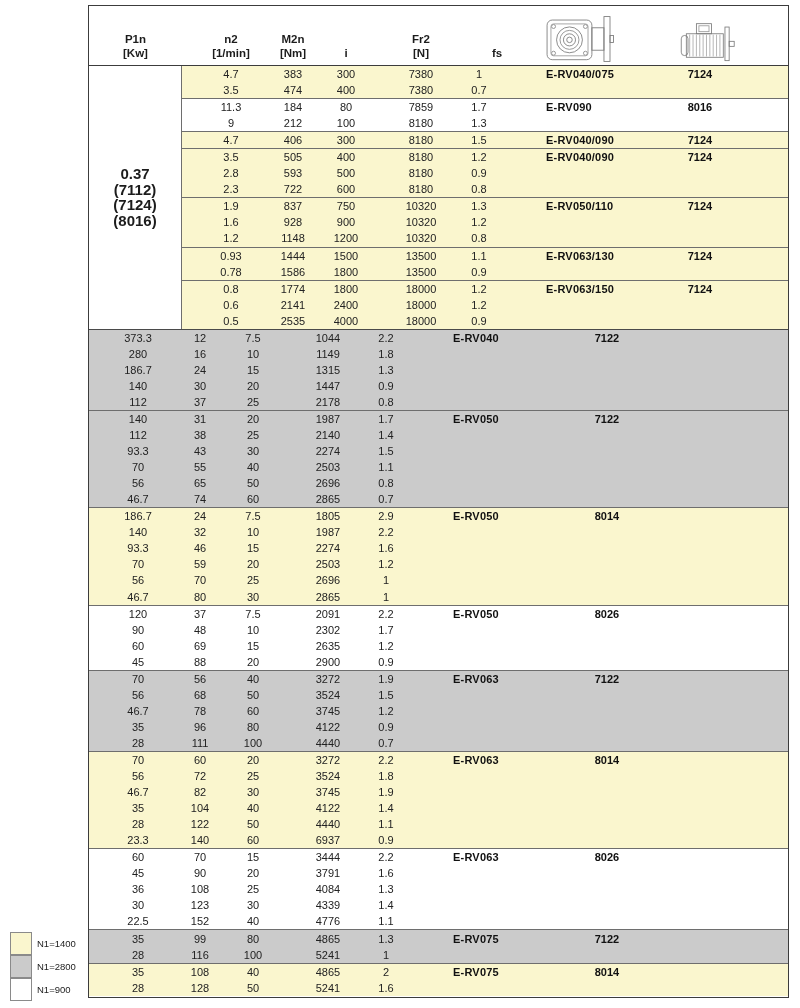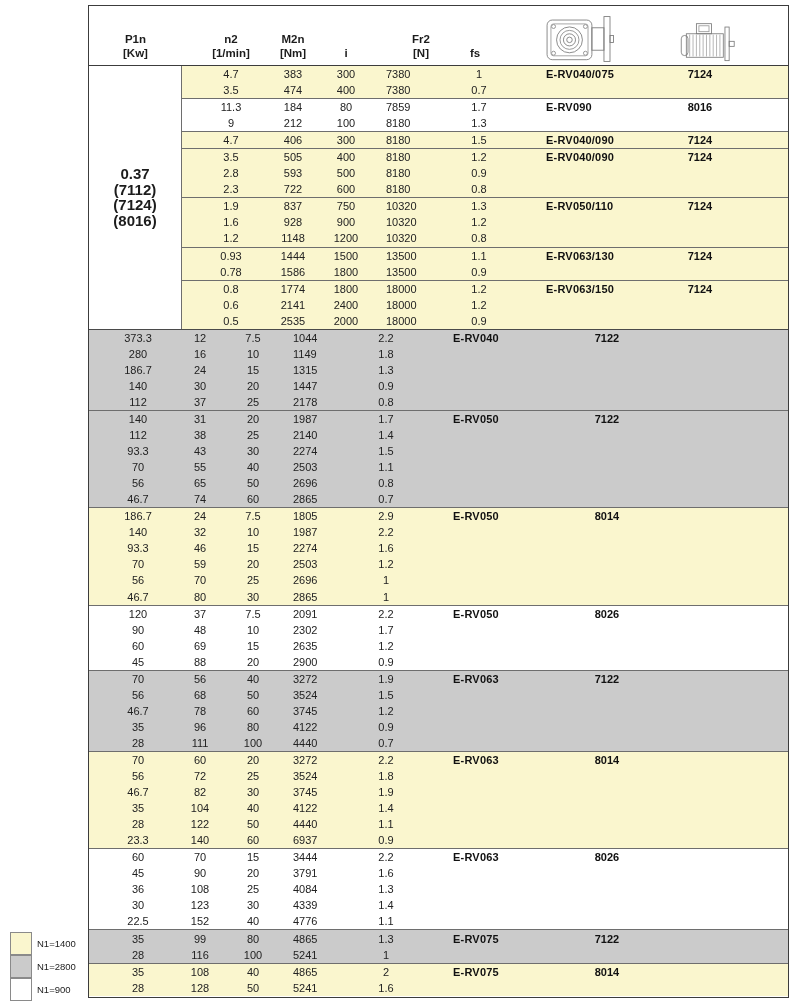--- a/index.html
+++ b/index.html
@@ -17,21 +17,21 @@
 
   
   .thead { position:relative; height:60px; border-bottom:1px solid #3c3c3c; background:#fff; }
   .hcol { position:absolute; bottom:5px; text-align:center; font-weight:bold;
           font-size:11.5px; line-height:14px; color:#1c1c1c; white-space:nowrap; }
   .hc-p1n  { left:0;    width:93px; }
   .hc-n2   { left:93px;  width:98px; }
   .hc-m2n  { left:174px; width:60px; }
   .hc-i    { left:217px; width:80px; }
   .hc-fr2  { left:297px; width:70px; }
-  .hc-fs   { left:363px; width:46px; }
+  .hc-fs   { left:385px; width:46px; }
   .hicon { position:absolute; }
   .hicon-gearbox { left:453px; top:8px; }
   .hicon-motor   { left:588px; top:16px; }
 
   
   .tbody { position:relative; }
   .section { display:flex; }
   .section + .section { border-top:1px solid #4a4a4a; }
   .power-col {
     flex:0 0 93px; width:93px; border-right:1px solid #6e6e6e;
@@ -41,21 +41,21 @@
   .blocks { flex:1; display:flex; flex-direction:column; }
   .block + .block { border-top:1px solid #6e6e6e; }
   .bg-yellow { background:#faf6ce; }
   .bg-gray   { background:#cbcbcb; }
   .bg-white  { background:#ffffff; }
 
   .row { height:16.05px; display:flex; align-items:center; font-size:11px; color:#222; }
   .c-n2  { width:98px; text-align:center; }
   .c-m2n { width:60px; margin-left:-17px; margin-right:-17px; text-align:center; }
   .c-i   { width:80px; text-align:center; }
-  .c-fr2 { width:70px; }
+  .c-fr2 { width:70px; text-align:center; }
   .c-fs  { width:46px; text-align:center; }
   .c-model { width:150px; padding-left:44px; font-weight:bold; color:#111;
              white-space:nowrap; font-size:11px; letter-spacing:0.2px; }
   .c-code  { width:96px; text-align:center; font-weight:bold; color:#111; font-size:11px; }
 
   
   .legend { position:absolute; left:10px; top:932px; }
   .legend-item { position:relative; height:23px; display:flex; align-items:center; }
   .legend-swatch { width:22px; height:23px; border:1px solid #8a8a8a; margin-top:-1px; flex:0 0 22px; }
   .legend-item:first-child .legend-swatch { margin-top:0; }
@@ -270,21 +270,21 @@
             <div class="row">
               <div class="c-n2">0.6</div>
               <div class="c-m2n">2141</div>
               <div class="c-i">2400</div>
               <div class="c-fr2">18000</div>
               <div class="c-fs">1.2</div>
             </div>
             <div class="row">
               <div class="c-n2">0.5</div>
               <div class="c-m2n">2535</div>
-              <div class="c-i">2000</div>
+              <div class="c-i">4000</div>
               <div class="c-fr2">18000</div>
               <div class="c-fs">0.9</div>
             </div>
           </div>
         </div>
       </div>
       <div class="section">
         <div class="blocks">
           <div class="block bg-gray">
             <div class="row">

